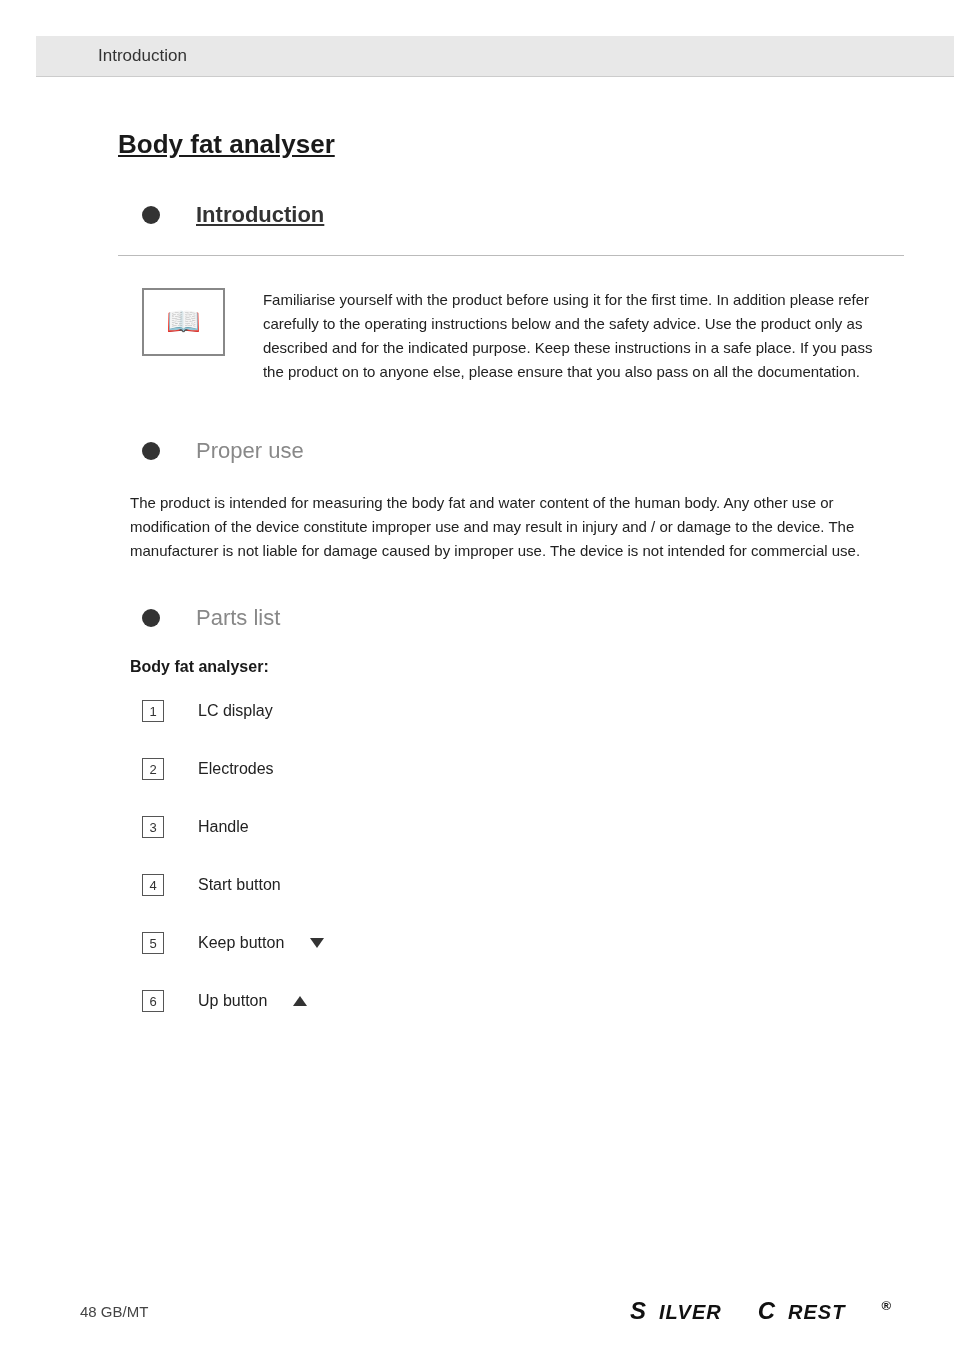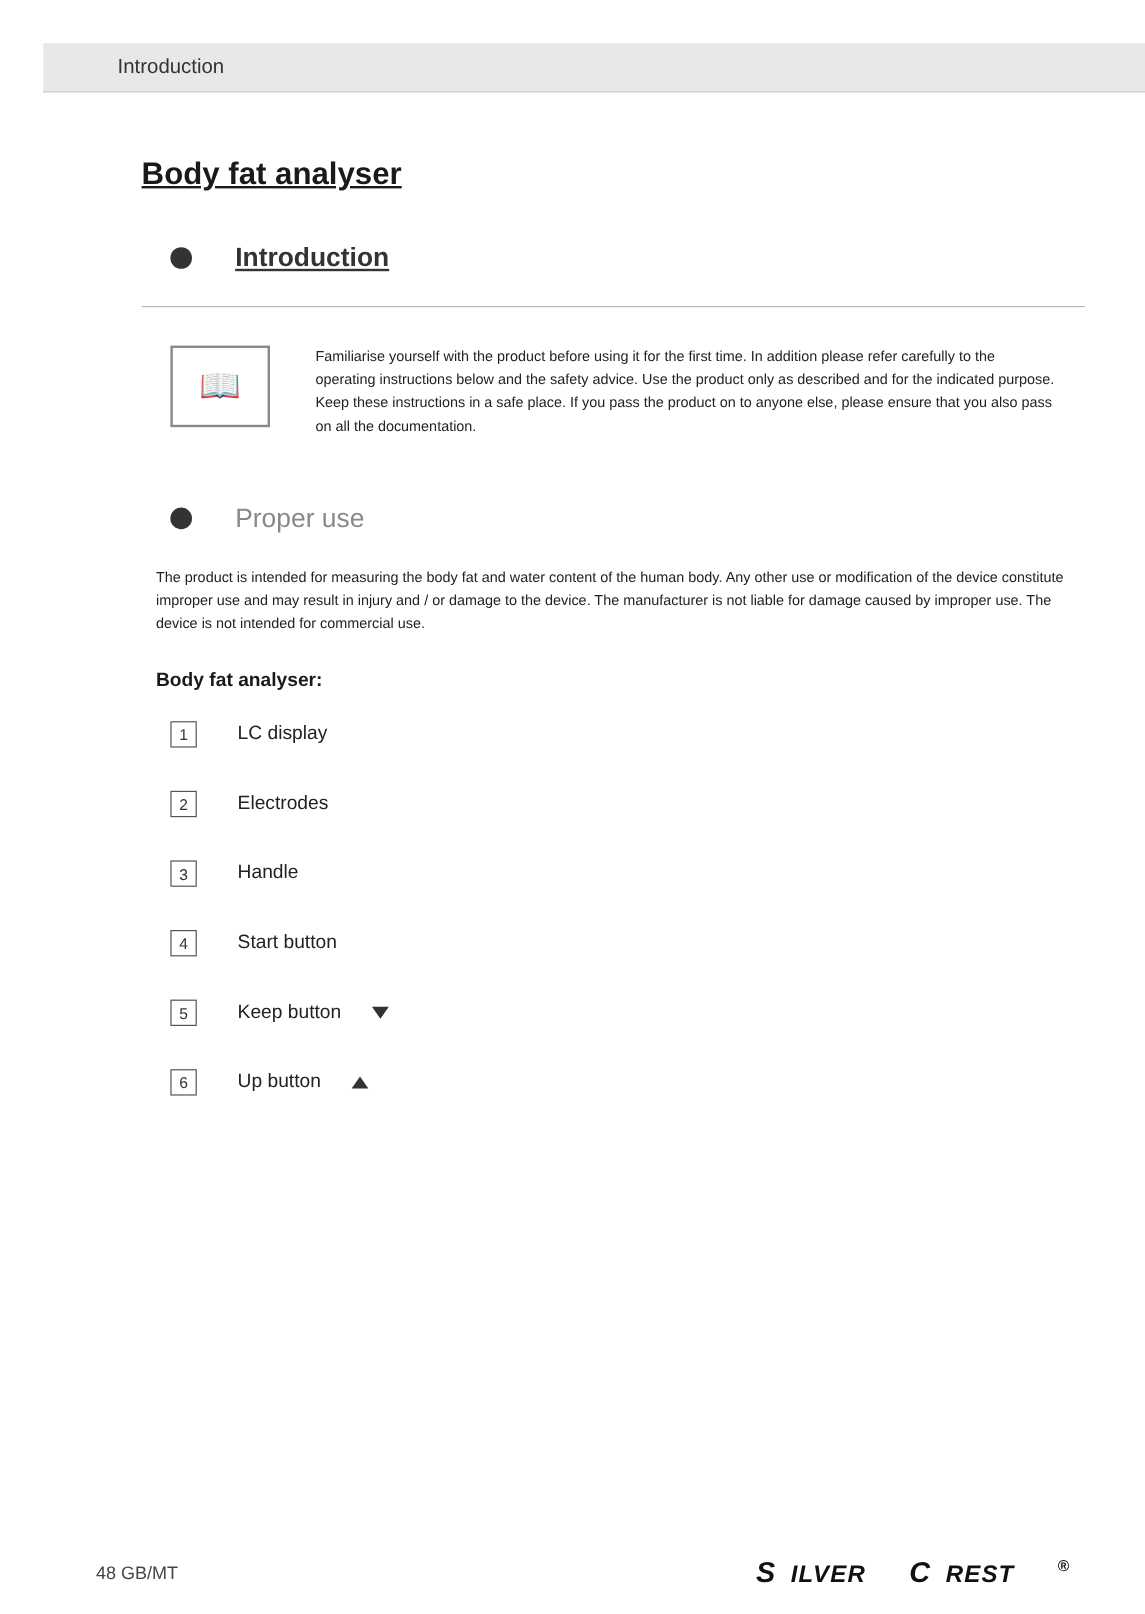--- a/index.html
+++ b/index.html
@@ -90,21 +90,21 @@
       justify-content: center;
       flex-shrink: 0;
     }
 
     .book-symbol {
       font-size: 28px;
       line-height: 1;
     }
 
     .section-text {
-      font-size: 12px;
+      font-size: 15px;
       line-height: 1.6;
       color: #222;
     }
 
     .parts-list-section {
       margin-top: 20px;
     }
 
     .parts-title {
       font-size: 16px;
@@ -227,20 +227,24 @@
 
   <div class="section">
     <div class="section-heading">
       <div class="bullet-circle"></div>
       <h2 class="lighter">Proper use</h2>
     </div>
     <p class="section-text">The product is intended for measuring the body fat and water content of the human body. Any other use or modification of the device constitute improper use and may result in injury and / or damage to the device. The manufacturer is not liable for damage caused by improper use. The device is not intended for commercial use.</p>
   </div>
 
   <div class="section parts-list-section">
+    <div class="section-heading">
+      <div class="bullet-circle"></div>
+      <h2 class="lighter">Parts list</h2>
+    </div>
 
     <p class="parts-title">Body fat analyser:</p>
 
     <div class="parts-item">
       <span class="parts-num">1</span>
       <span class="parts-label">LC display</span>
     </div>
     <div class="parts-item">
       <span class="parts-num">2</span>
       <span class="parts-label">Electrodes</span>

